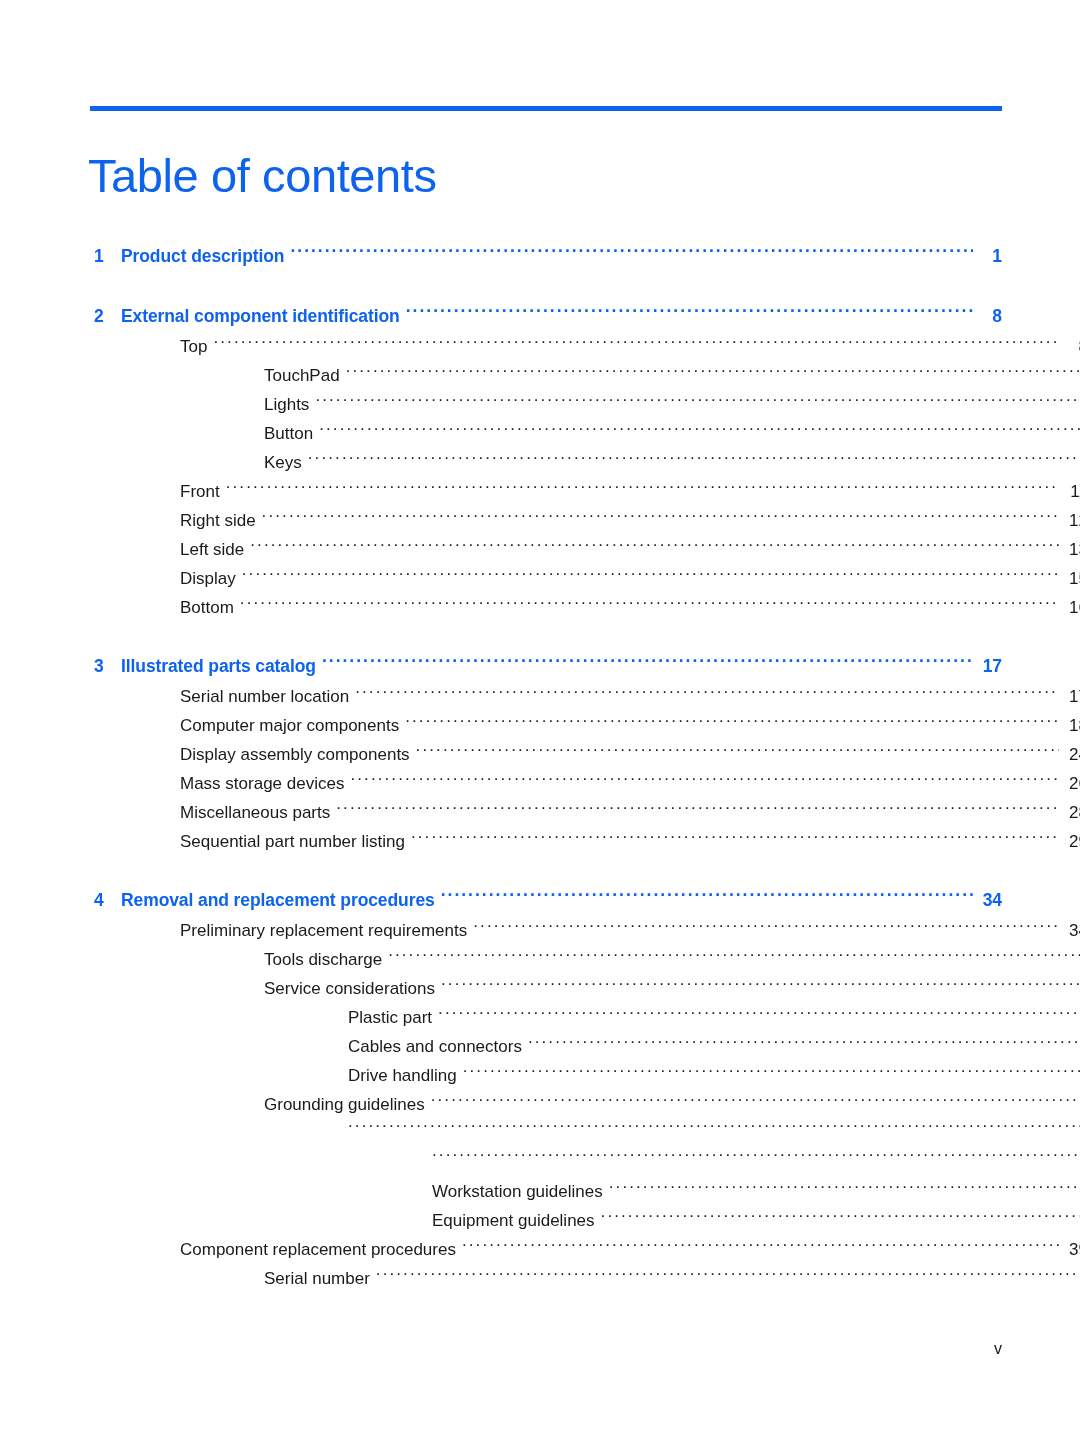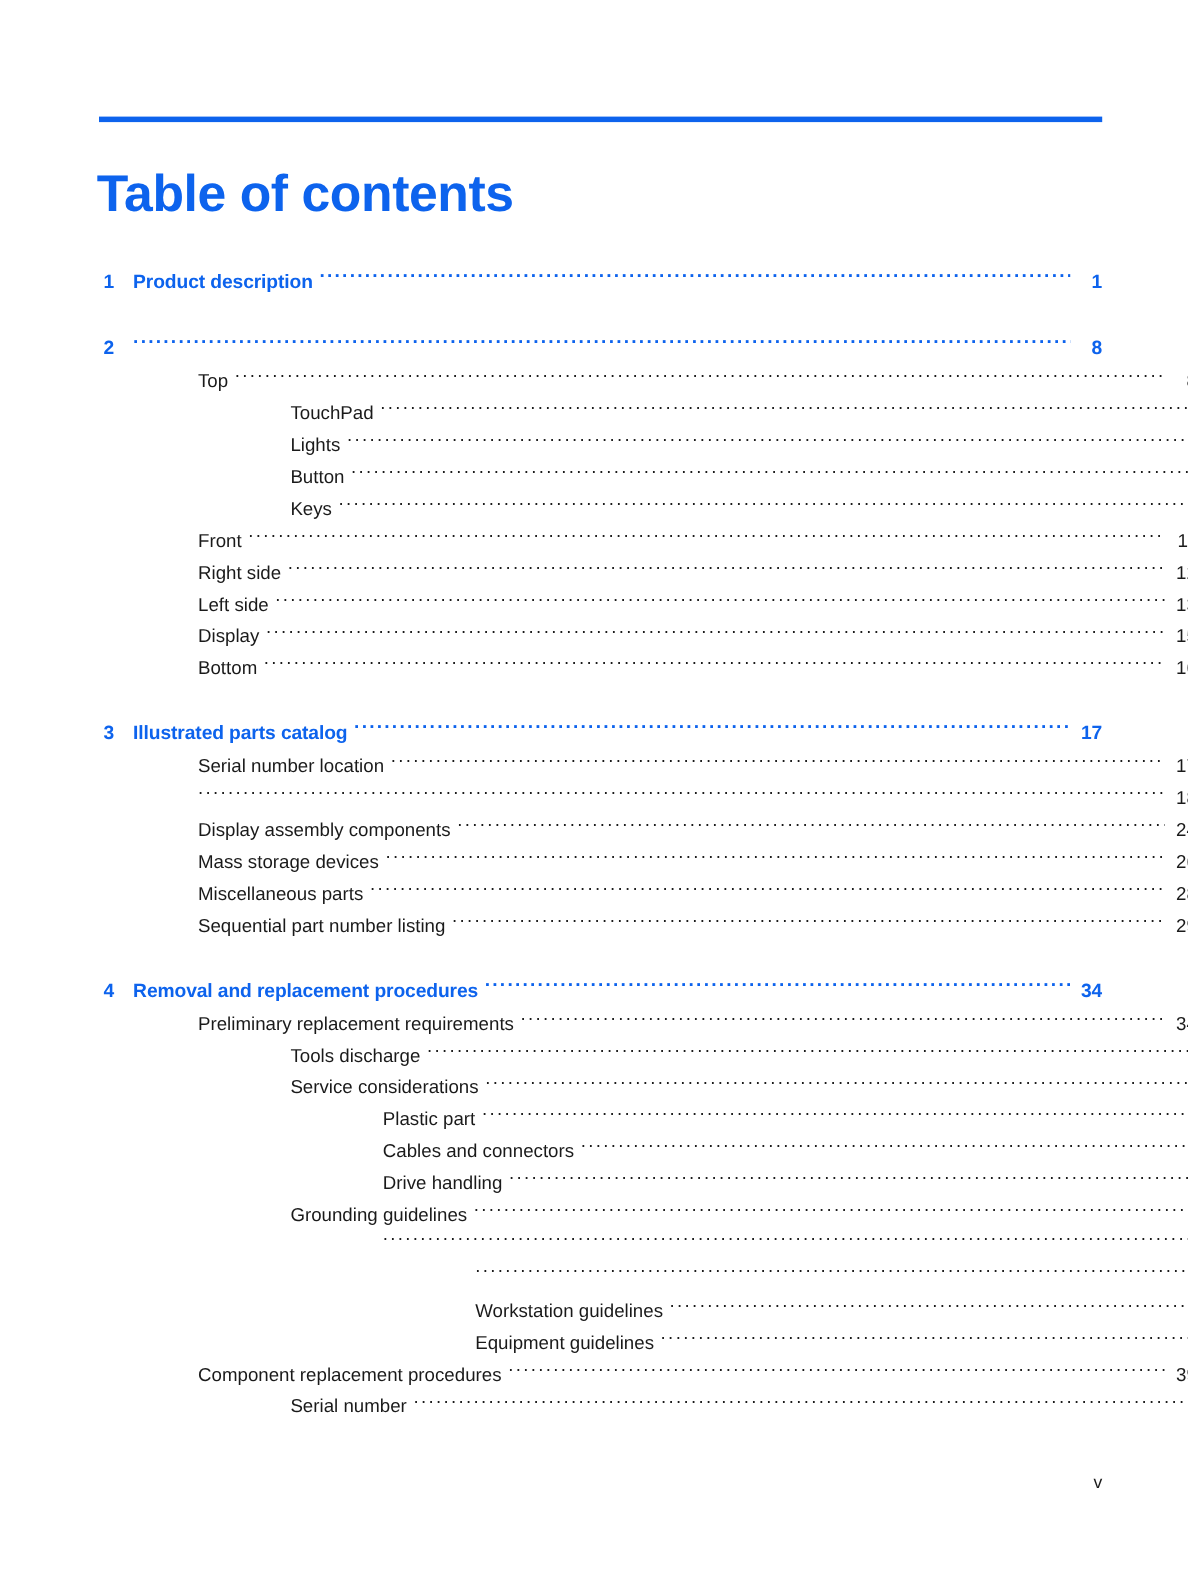--- a/index.html
+++ b/index.html
@@ -28,21 +28,21 @@
     top: 106px;
     width: 912px;
     height: 5px;
     background: #0d63ed;
   }
   .page-title {
     position: absolute;
     left: 88px;
     top: 118px;
     font-size: 47px;
-    font-weight: bold;
+    font-weight: normal;
     color: #0d63ed;
     letter-spacing: -0.4px;
     line-height: 1.15;
     white-space: nowrap;
   }
 
   
   .toc {
     position: absolute;
     left: 94px;
@@ -137,20 +137,21 @@
 
   <div class="toc" id="toc-list">
       <div class="toc-entry lvl1">
         <span class="num">1</span>
         <span class="label">Product description</span>
         <span class="leader"></span>
         <span class="pageno">1</span>
       </div>
       <div class="toc-entry lvl1 spaced">
         <span class="num">2</span>
+        <span class="label">External component identification</span>
         <span class="leader"></span>
         <span class="pageno">8</span>
       </div>
       <div class="toc-entry sub lvl2">
         <span class="label">Top</span>
         <span class="leader"></span>
         <span class="pageno">8</span>
       </div>
       <div class="toc-entry sub lvl3">
         <span class="label">TouchPad</span>
@@ -198,20 +199,21 @@
         <span class="label">Illustrated parts catalog</span>
         <span class="leader"></span>
         <span class="pageno">17</span>
       </div>
       <div class="toc-entry sub lvl2">
         <span class="label">Serial number location</span>
         <span class="leader"></span>
         <span class="pageno">17</span>
       </div>
       <div class="toc-entry sub lvl2">
+        <span class="label">Computer major components</span>
         <span class="leader"></span>
         <span class="pageno">18</span>
       </div>
       <div class="toc-entry sub lvl2">
         <span class="label">Display assembly components</span>
         <span class="leader"></span>
         <span class="pageno">24</span>
       </div>
       <div class="toc-entry sub lvl2">
         <span class="label">Mass storage devices</span>

